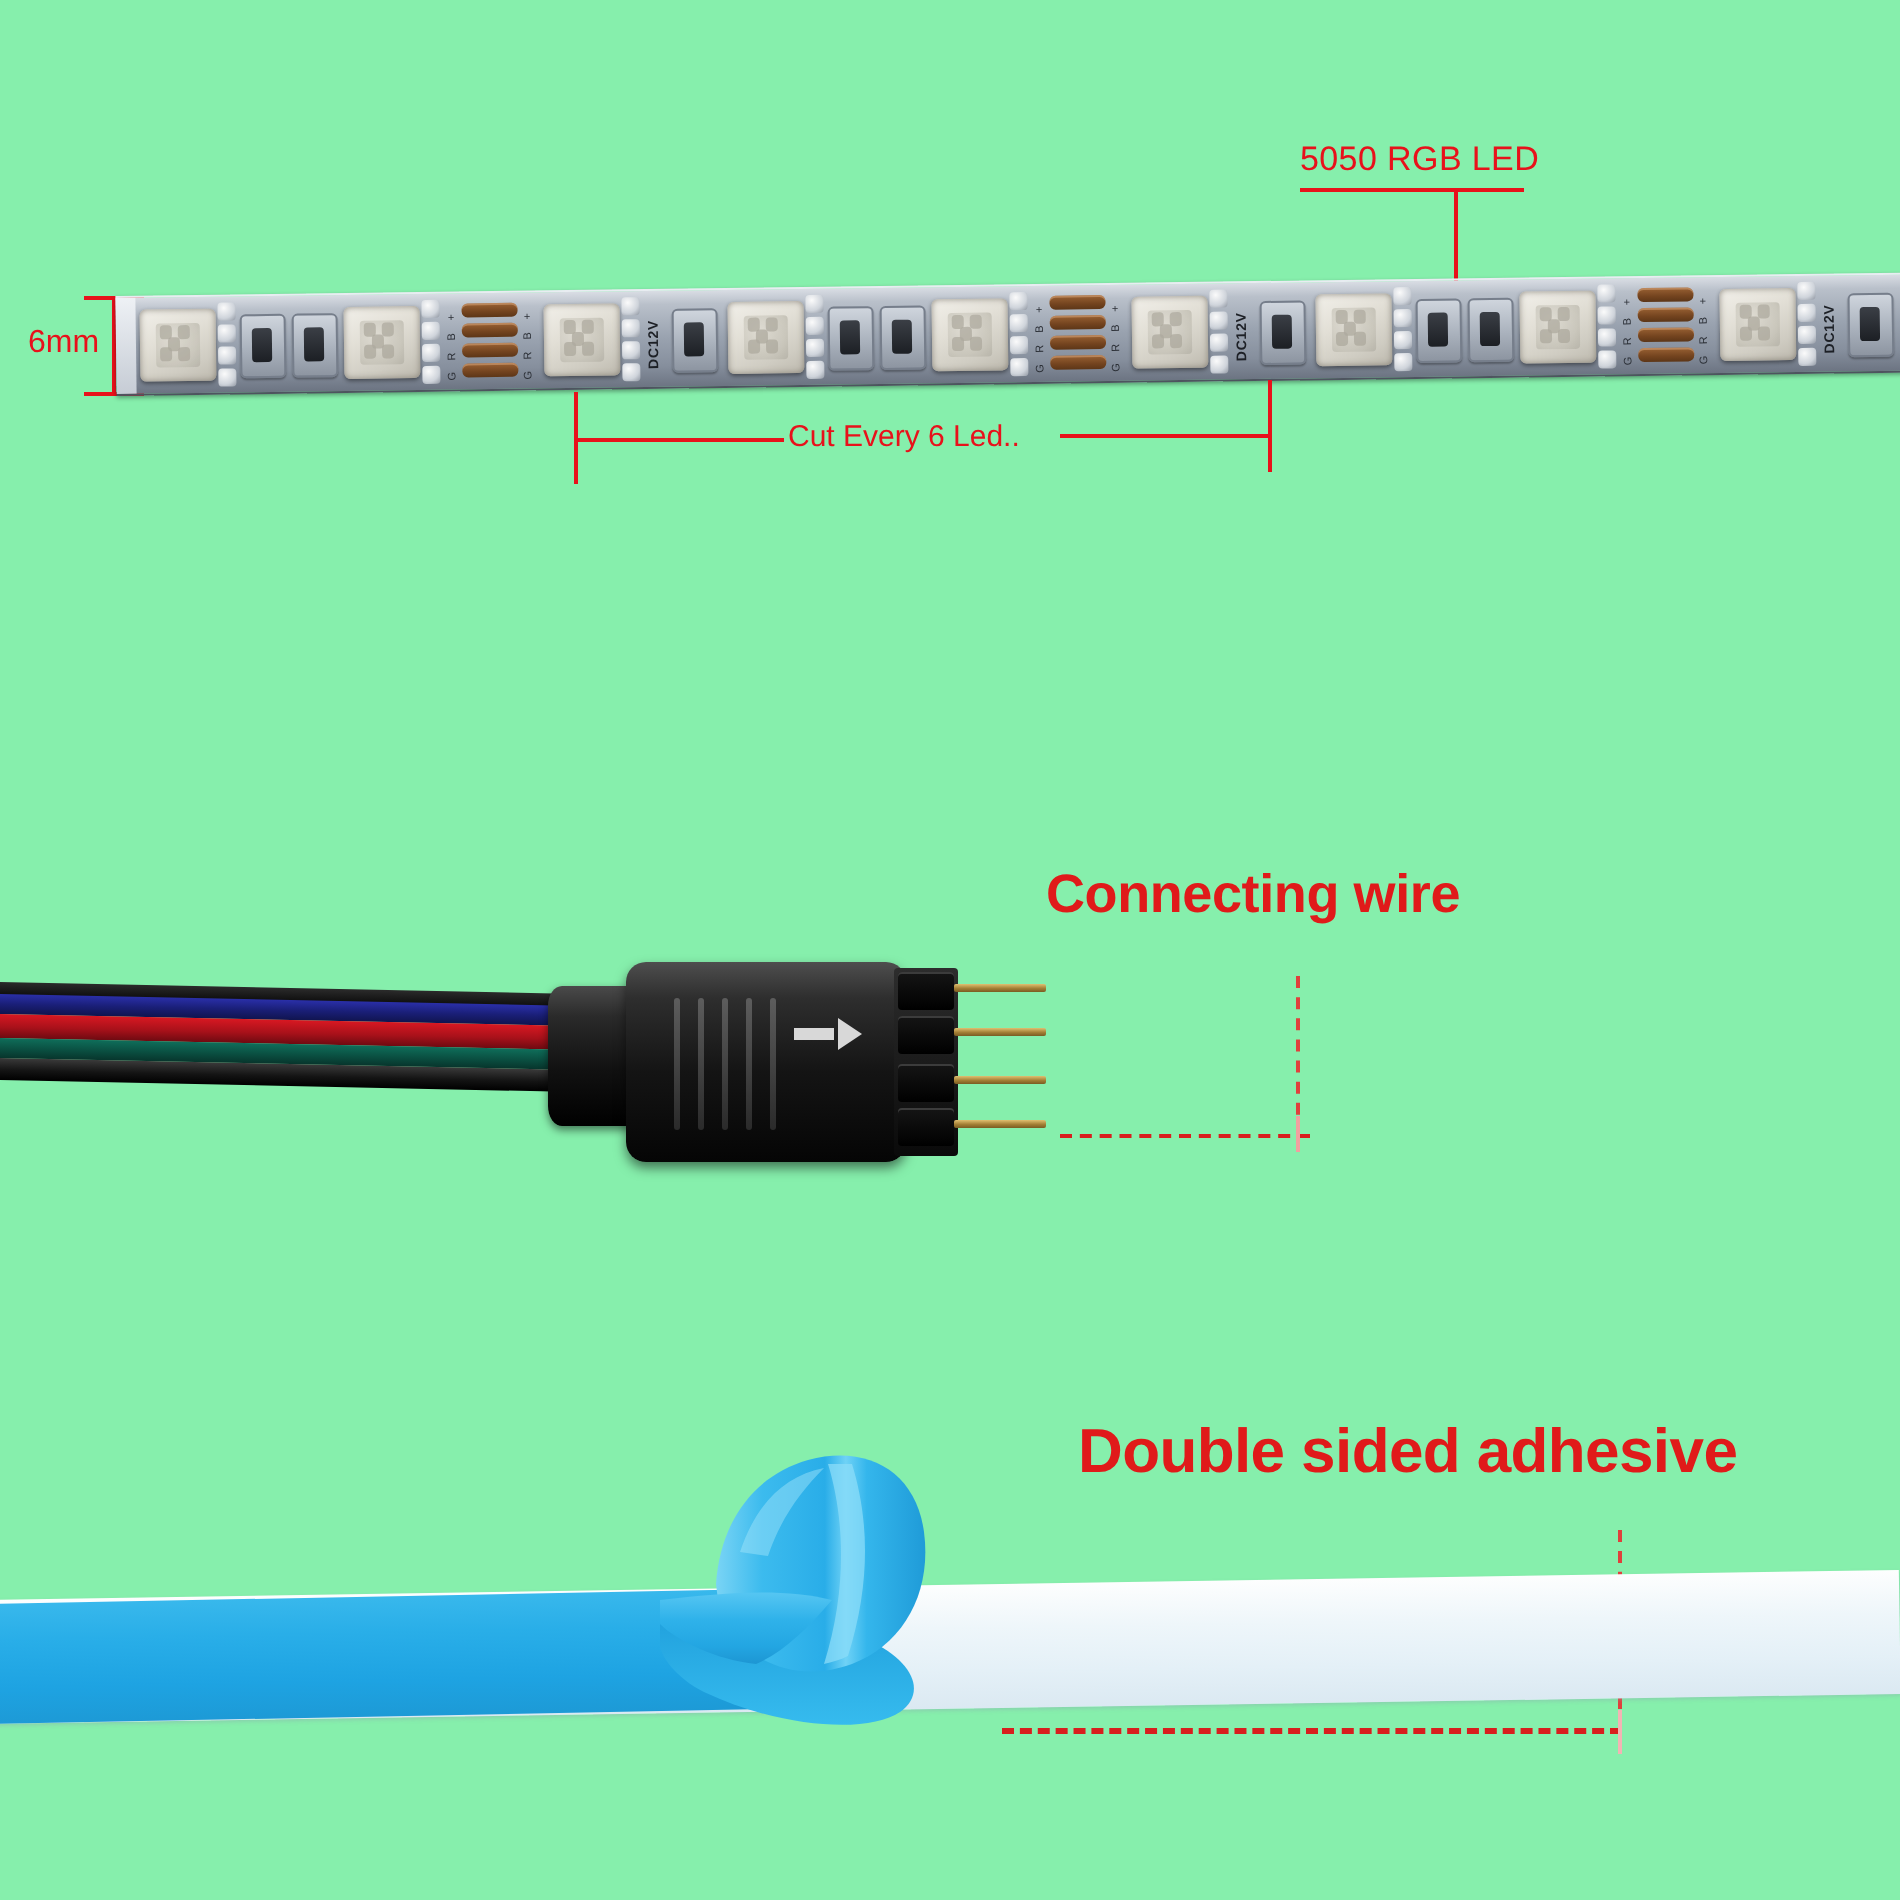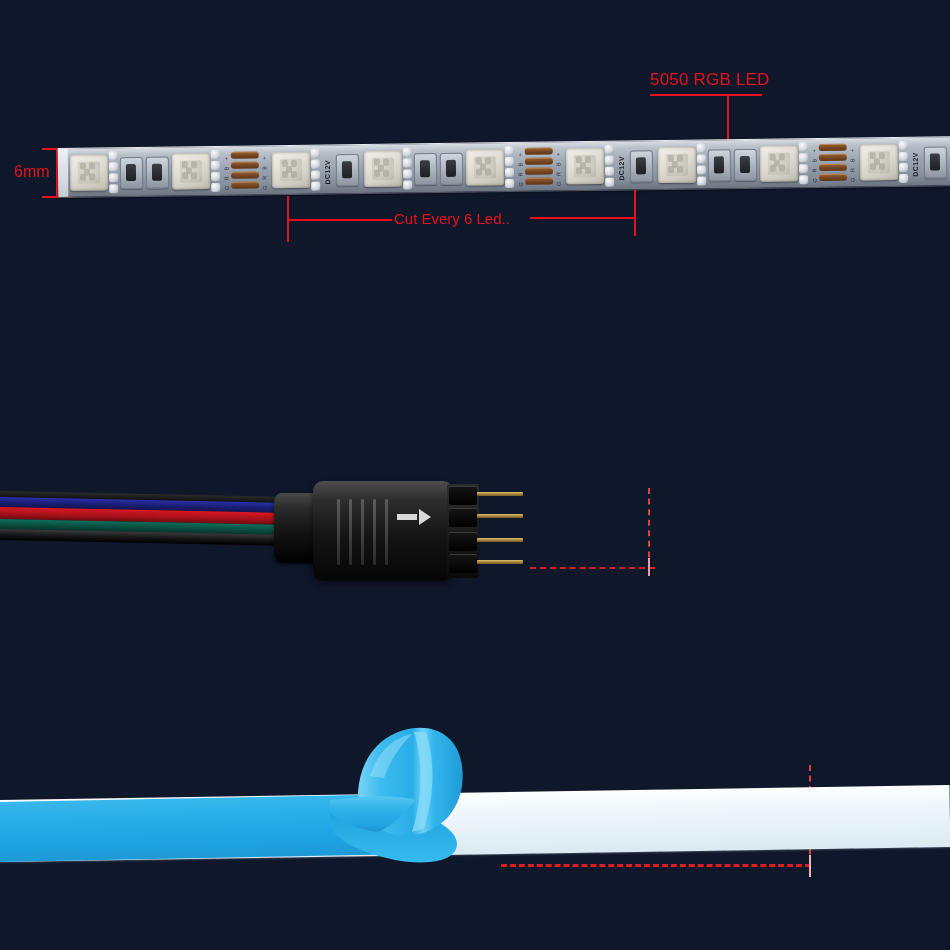--- a/index.html
+++ b/index.html
@@ -1,18 +1,18 @@
 <!DOCTYPE html>
 <html><head>
 <meta charset="utf-8">
 <style>
   html,body{margin:0;padding:0;background:#ffffff;}
   body{width:950px;height:950px;position:relative;overflow:hidden;
        font-family:"Liberation Sans",sans-serif;}
-  .stage{position:absolute;inset:0;background:#0f172a;}
+  .stage{position:absolute;inset:0;background:#86efac;}
   .red{color:#e8111b;}
 
   
   #strip-section{position:absolute;left:0;top:0;width:950px;height:300px;}
 
   #label-5050{position:absolute;left:650px;top:70px;font-size:17px;color:#e8111b;
       white-space:nowrap;letter-spacing:.2px;}
   #label-5050-underline{position:absolute;left:650px;top:94px;width:112px;height:2px;
       background:#e8111b;}
   #leader-5050{position:absolute;left:727px;top:94px;width:2px;height:86px;background:#e8111b;}
@@ -373,20 +373,21 @@
 
     <div id="cut-tick-l"></div>
     <div id="cut-tick-r"></div>
     <div id="cut-line-l"></div>
     <div id="cut-line-r"></div>
     <div id="cut-label">Cut Every 6 Led..</div>
   </div>
 
   <div id="wire-section">
 
+    <div id="wire-title">Connecting wire</div>
     <div id="wire-dash-v"></div>
     <div id="wire-dash-h"></div>
     <div id="wire-cross-v"></div>
 
     <div id="ribbon">
       <div class="w top"></div>
       <div class="w blue"></div>
       <div class="w red"></div>
       <div class="w green"></div>
       <div class="w black"></div>
@@ -415,20 +416,21 @@
         <i style="top:70px"></i>
     </div>
     <div class="pin" style="top:92px"></div>
     <div class="pin" style="top:114px"></div>
     <div class="pin" style="top:138px"></div>
     <div class="pin" style="top:160px"></div>
   </div>
 
   <div id="adh-section">
 
+    <div id="adh-title">Double sided adhesive</div>
     <div id="adh-dash-v"></div>
     <div id="adh-dash-h"></div>
     <div id="adh-cross-v"></div>
 
     <div id="liner"></div>
     <div id="tape-flat"></div>
 
     <div id="tape-curve">
       <svg width="190" height="175" viewBox="0 0 190 175" aria-hidden="true">
         <defs>

